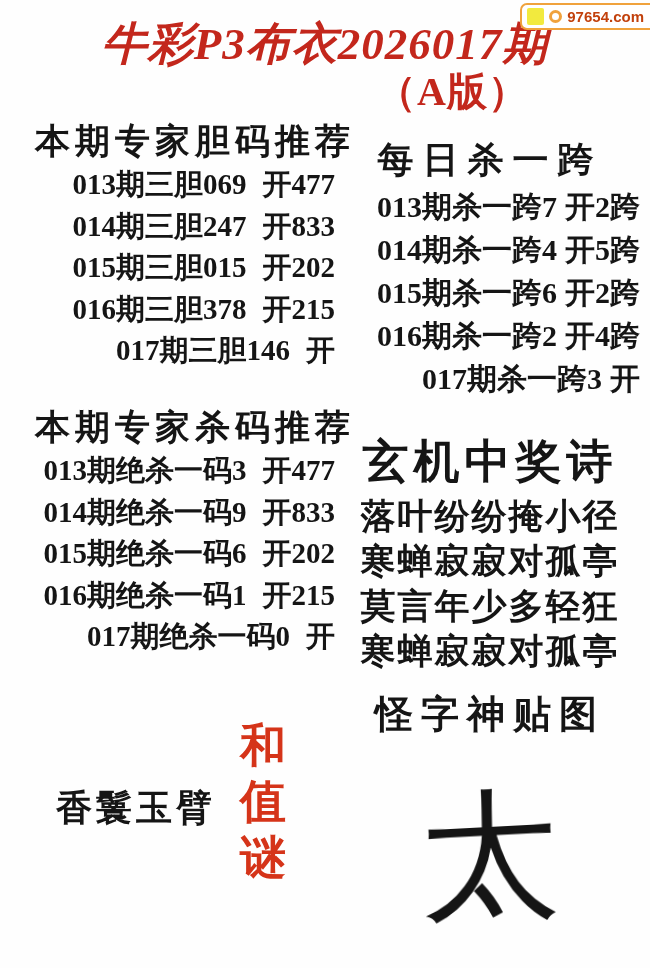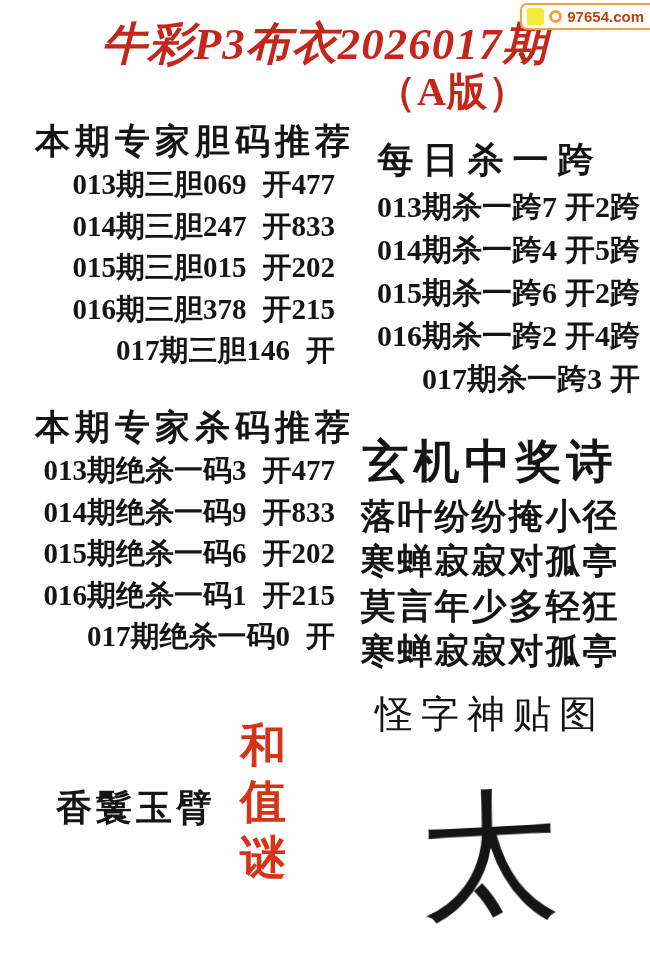--- a/index.html
+++ b/index.html
@@ -40,21 +40,21 @@
   .left-dan .sec-header,.left-sha .sec-header{font-size:35px;letter-spacing:5px;line-height:44px;}
   .left-dan .row,.left-sha .row{font-size:29px;line-height:41.5px;gap:16px;font-weight:600;}
   
   .right-kua{position:absolute;left:340px;top:135px;width:300px;}
   .right-kua .sec-header{font-size:36px;letter-spacing:9px;line-height:50px;text-align:center;}
   .right-kua .row{font-size:30px;line-height:43px;gap:8px;font-weight:600;margin-left:21px;}
   .right-poem{position:absolute;left:340px;top:430px;width:300px;}
   .right-poem .sec-header{font-size:46px;letter-spacing:5px;line-height:64px;text-align:center;}
   .poem-line{font-size:35px;line-height:45px;letter-spacing:2px;font-weight:600;white-space:nowrap;text-align:center;}
   .right-guai{position:absolute;left:340px;top:688px;width:300px;}
-  .right-guai .sec-header{font-size:38px;letter-spacing:8px;line-height:52px;text-align:center;font-weight:400;}
+  .right-guai .sec-header{font-size:38px;letter-spacing:8px;line-height:52px;text-align:center;font-weight:700;}
   .guai-glyph{
     position:absolute;left:340px;top:782px;width:300px;text-align:center;
     font-size:140px;line-height:150px;font-weight:500;
     transform:rotate(-3deg) skewX(-2deg);
     filter:blur(0.6px);
   }
   
   .hezhi{
     position:absolute;left:233px;top:722px;width:60px;
     display:flex;flex-direction:column;align-items:center;gap:9px;

